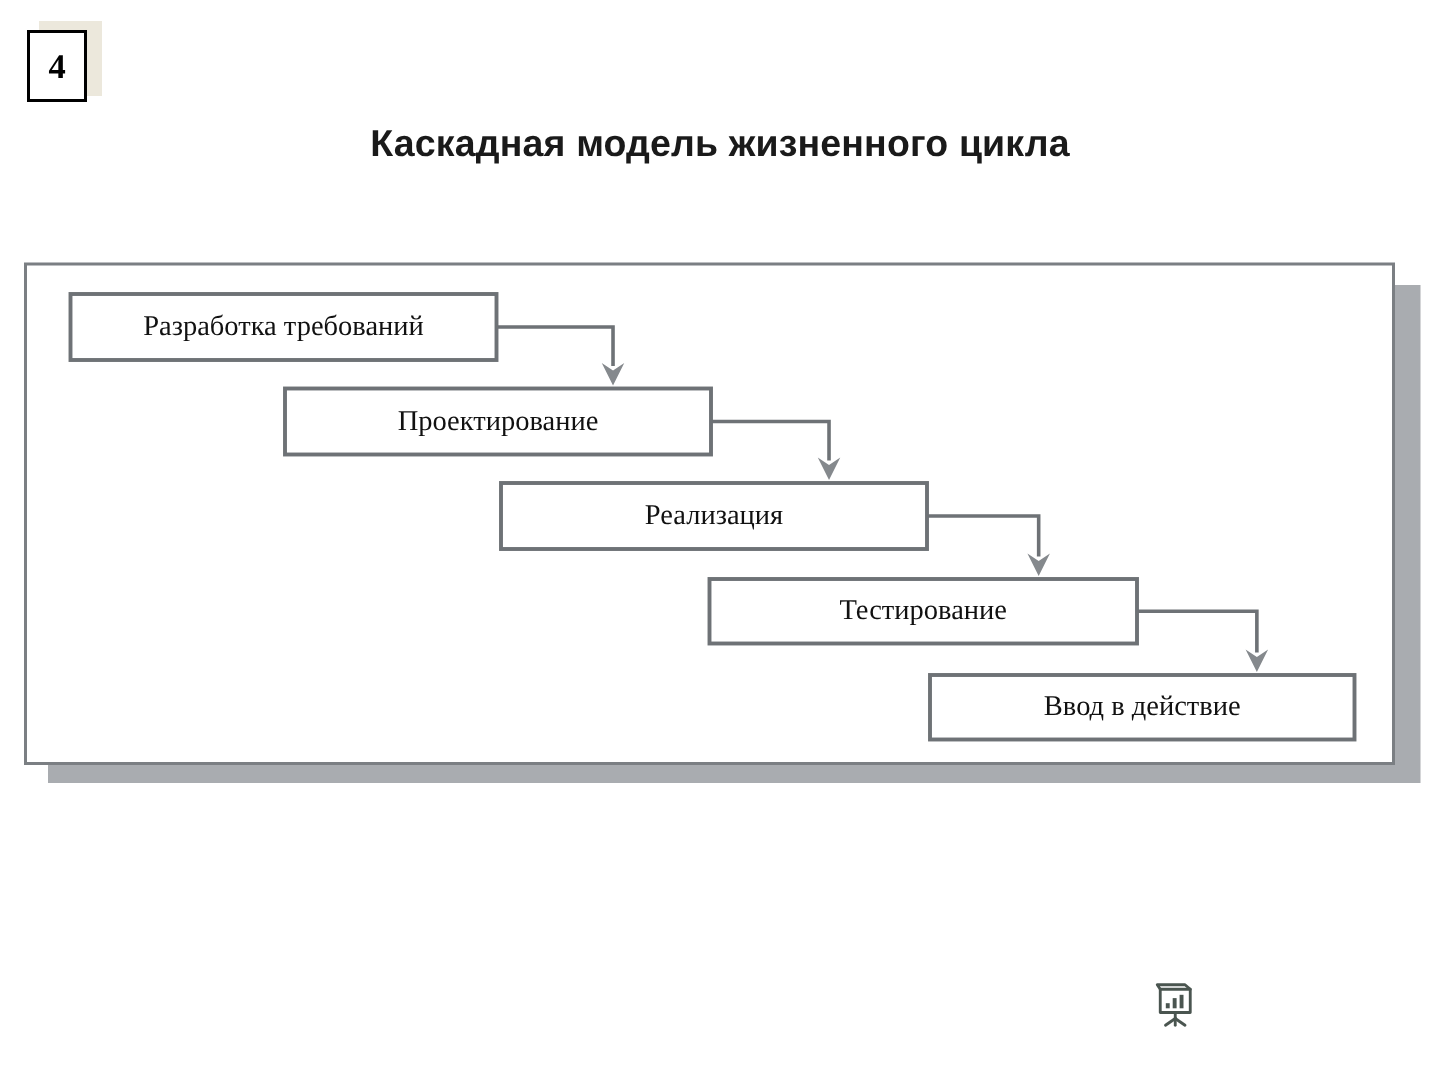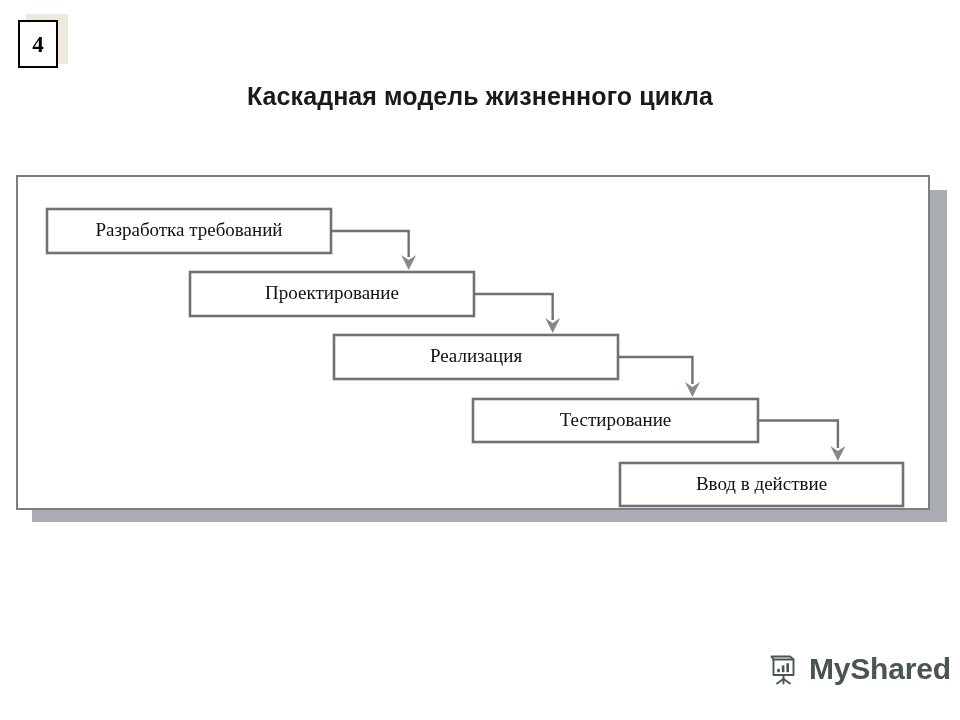--- a/index.html
+++ b/index.html
@@ -91,21 +91,20 @@
     box-sizing: border-box;
   }
 
   
   #diagram-canvas {
     position: absolute;
     left: 16px;
     top: 175px;
     width: 914px;
     height: 348px;
-    margin-top: 13px;
   }
   #diagram-canvas svg {
     display: block;
     width: 914px;
     height: 335px;
   }
 
   
   .stage-box-rect {
     fill: #ffffff;
@@ -218,16 +217,15 @@
         <path d="M15.5 27 L9 31.5"></path>
         <path d="M15.5 27 L22 31.5"></path>
         <path d="M15.5 27 L15.5 31.5"></path>
       </g>
       <g fill="#4a5550">
         <rect x="9.2" y="16.8" width="2.6" height="3.4"></rect>
         <rect x="13.8" y="13.4" width="2.6" height="6.8"></rect>
         <rect x="18.4" y="11.2" width="2.6" height="9"></rect>
       </g>
     </svg>
-    <div id="myshared-text">MyShared</div>
   </div>
 
 </div>
 
 </body></html>

